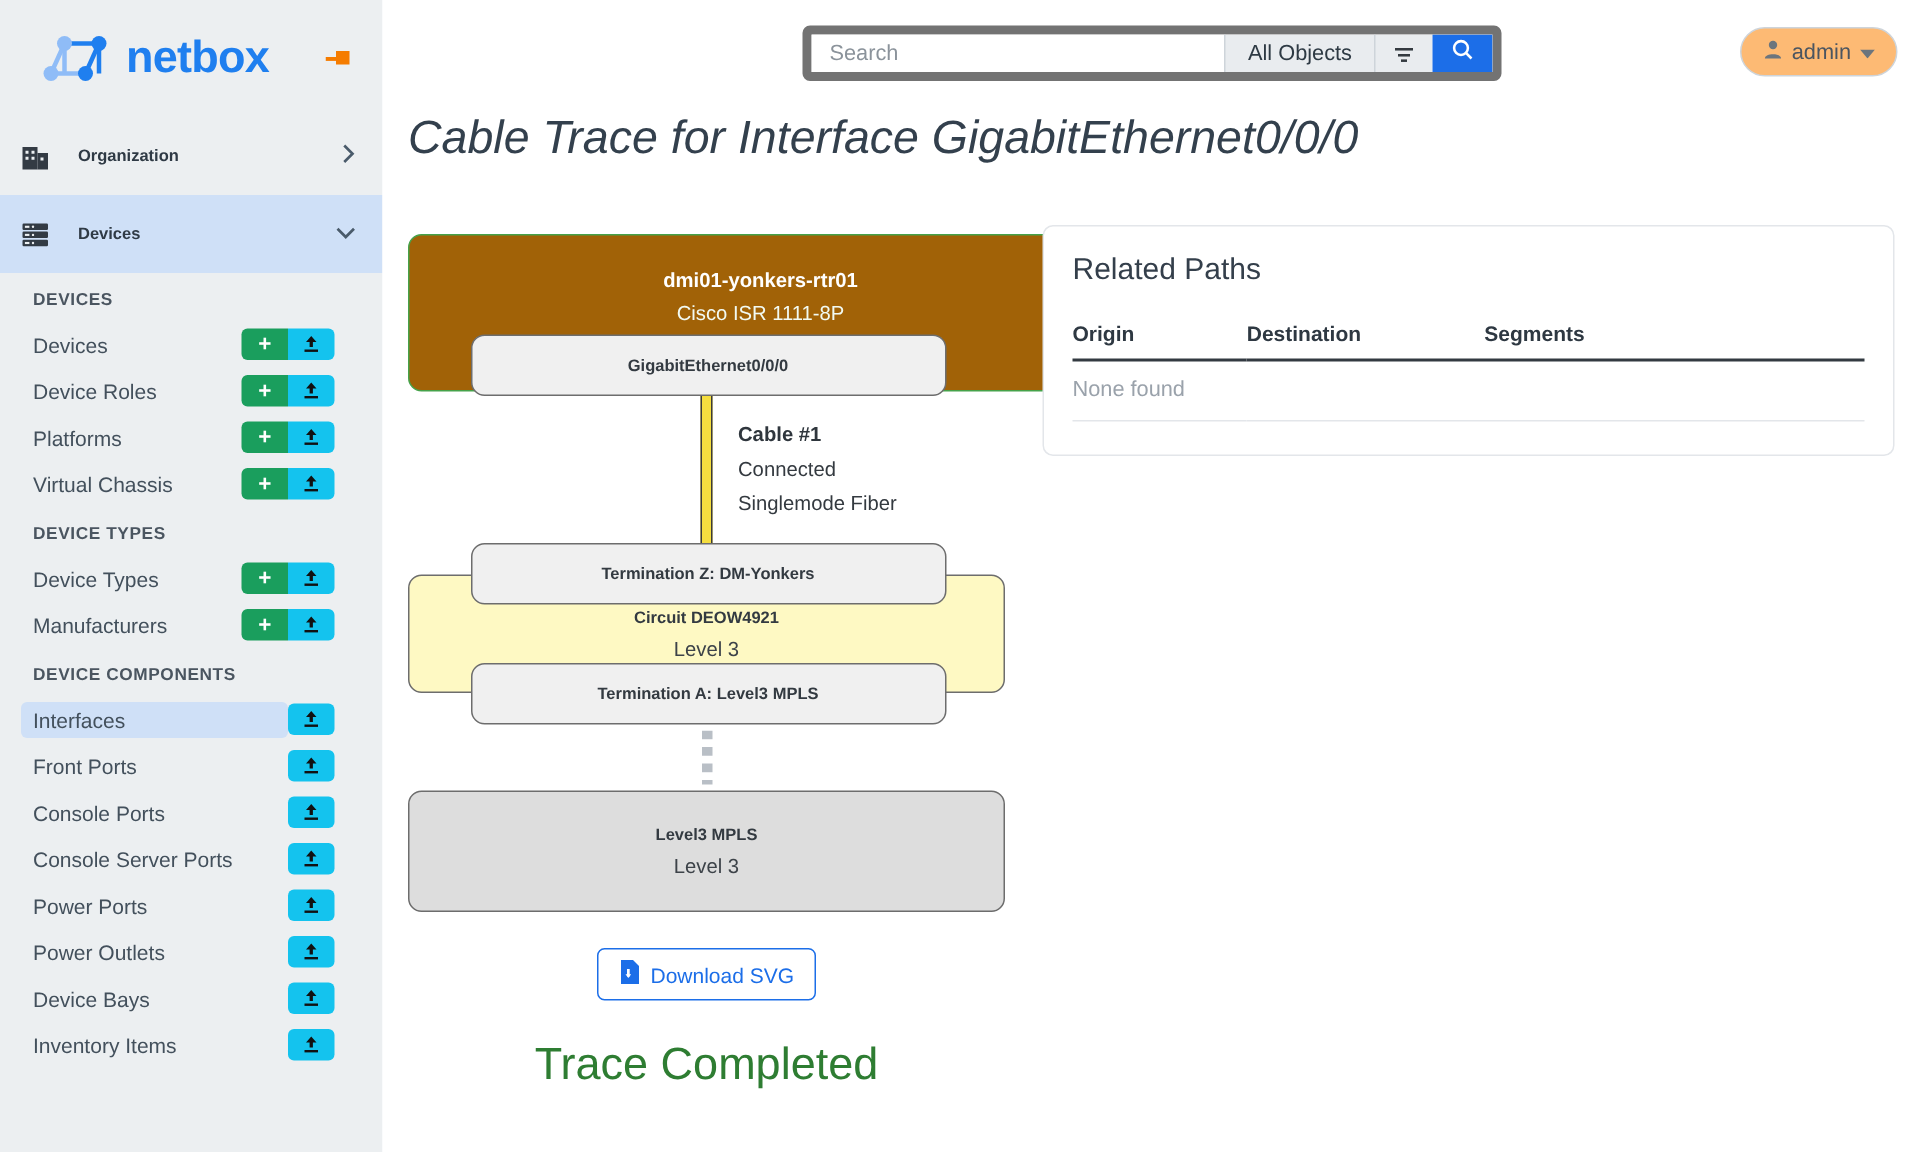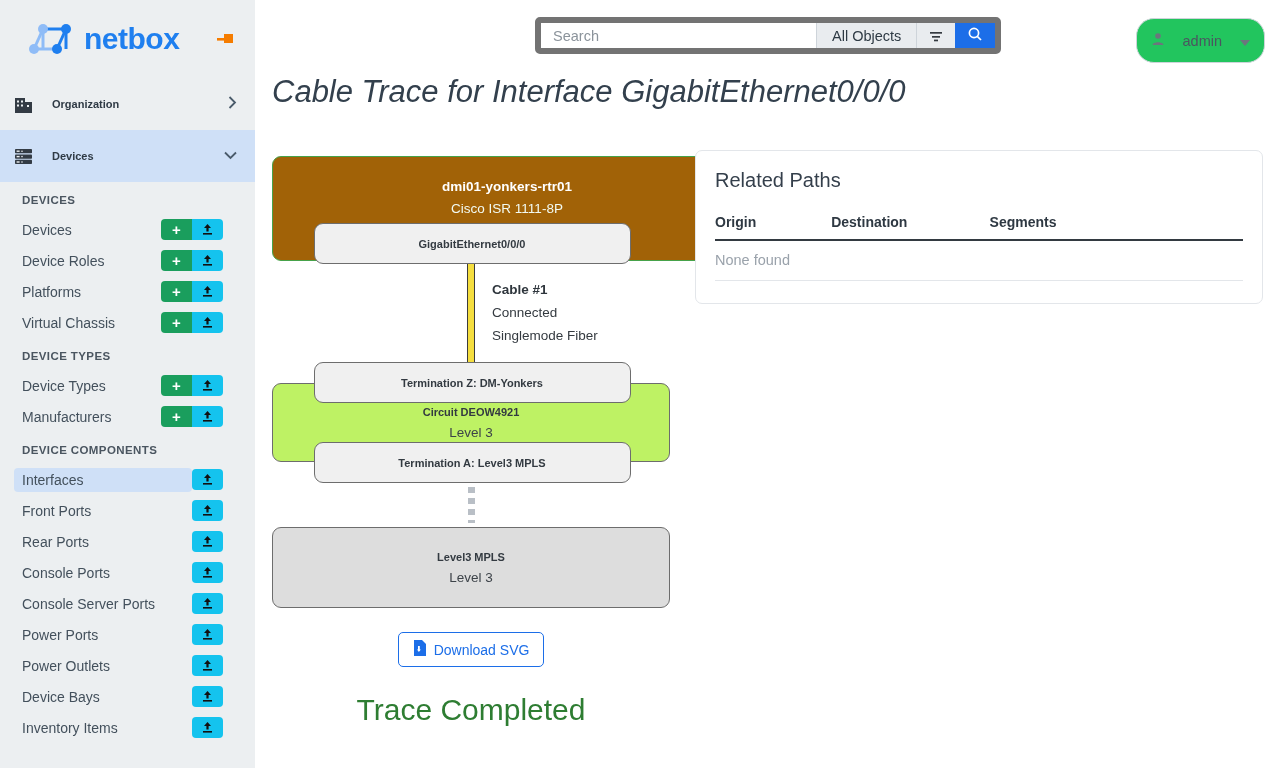--- a/index.html
+++ b/index.html
@@ -83,24 +83,24 @@
   }
   .filter-btn {
     display:flex; align-items:center; justify-content:center; width:39px;
     background:#e9ecef; cursor:pointer; border-left:1px solid #ced4da; color:#343a40;
   }
   .go-btn {
     display:flex; align-items:center; justify-content:center; width:40px;
     background:#1c6ee8; cursor:pointer; color:#fff;
   }
   .userbtn {
-    position:absolute; right:15px; top:18px; height:45px;
-    display:flex; align-items:center; gap:18px; padding:0 14px;
+    position:absolute; right:15px; top:18px; height:33px;
+    display:flex; align-items:center; gap:6px; padding:0 14px;
     border:1px solid #ced4da; border-radius:18px; cursor:pointer;
-    font-size:14.5px; color:#4b5560; background:#22c55e;
+    font-size:14.5px; color:#4b5560; background:#fdba74;
   }
 
   
   #main { position:absolute; left:255px; top:70px; right:0; bottom:0; background:#fff; }
   #page-title {
     position:absolute; left:17px; top:4px;
     font-size:31px; font-weight:400; color:#33404d; white-space:nowrap;font-style:italic;
   }
 
   
@@ -117,21 +117,21 @@
     background:#a16207; border-color:#46a24a; height:105px; width:470px;
   }
   .dev-node .n-title { color:#ffffff; font-size:13.5px; }
   .dev-node .n-sub { color:#f2faf2; }
 
   .term-node {
     background:#f0f0f0; width:317px; height:41px; margin:-38px auto 0 auto;
     z-index:3; justify-content:center;
   }
   .circ-node {
-    background:#bef264; width:398px; height:79px; margin:-20px 0 0 0; z-index:1;
+    background:#fef9c3; width:398px; height:79px; margin:-20px 0 0 0; z-index:1;
   }
   .term-node.t-a { margin:-20px auto 0 auto; }
   .endpoint-node {
     background:#dddddd; width:398px; height:81px; margin:0; z-index:1;
   }
 
   
   .cable-seg { position:relative; height:98px; }
   .cable-bar {
     position:absolute; left:195px; top:0; width:8px; height:98px;
@@ -338,31 +338,20 @@
         <div class="btn-grp">
           <div class="mini-btn mini-imp solo">
             <svg width="13" height="13" viewBox="0 0 13 13">
               <path d="M6.5 1 L10 5 L7.6 5 L7.6 8.4 L5.4 8.4 L5.4 5 L3 5 Z" fill="#111"></path>
               <rect x="2" y="10" width="9" height="1.6" fill="#111"></rect>
             </svg>
           </div>
         </div>
       </div>
       <div class="nav-item">
-        <span class="nlabel">Rear Ports</span>
-        <div class="btn-grp">
-          <div class="mini-btn mini-imp solo">
-            <svg width="13" height="13" viewBox="0 0 13 13">
-              <path d="M6.5 1 L10 5 L7.6 5 L7.6 8.4 L5.4 8.4 L5.4 5 L3 5 Z" fill="#111"></path>
-              <rect x="2" y="10" width="9" height="1.6" fill="#111"></rect>
-            </svg>
-          </div>
-        </div>
-      </div>
-      <div class="nav-item">
         <span class="nlabel">Console Ports</span>
         <div class="btn-grp">
           <div class="mini-btn mini-imp solo">
             <svg width="13" height="13" viewBox="0 0 13 13">
               <path d="M6.5 1 L10 5 L7.6 5 L7.6 8.4 L5.4 8.4 L5.4 5 L3 5 Z" fill="#111"></path>
               <rect x="2" y="10" width="9" height="1.6" fill="#111"></rect>
             </svg>
           </div>
         </div>
       </div>

